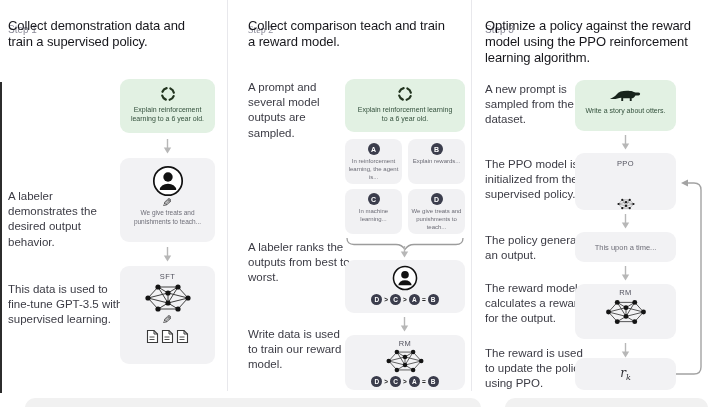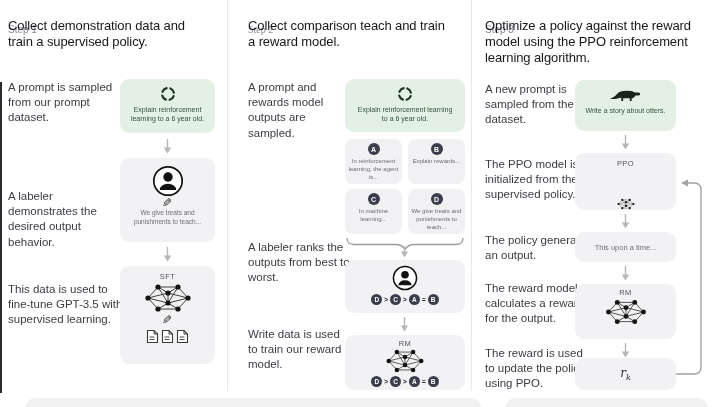--- a/index.html
+++ b/index.html
@@ -37,21 +37,20 @@
 
   <div class="abs vline" style="left:227px;"></div>
   <div class="abs vline" style="left:471px;"></div>
   <div class="abs edge" style="left:0;top:82px;height:311px;"></div>
   <div class="abs strip" style="left:25px;width:456px;"></div>
   <div class="abs strip" style="left:505px;width:203px;"></div>
 
   <div class="abs step-label" style="left:8px;top:4px;">Step 1</div>
   <div class="abs title" style="left:8px;top:18px;width:195px;">Collect demonstration data and train a supervised policy.</div>
 
-  <div class="abs cap" style="left:8px;top:80px;width:112px;">A prompt is sampled from our prompt dataset.</div>
   <div class="abs gbox" style="left:120px;top:79px;width:95px;height:54px;">
     <svg width="16" height="16" style="margin-top:7px;">
       <circle cx="8" cy="8" r="6" fill="none" stroke="#22341f" stroke-width="2.2" stroke-dasharray="5.5 3.8" stroke-linecap="round" transform="rotate(20 8 8)"></circle>
     </svg>
     <div class="gtxt" style="width:86px;">Explain reinforcement learning to a 6 year old.</div>
   </div>
 
   <svg class="abs" width="9" height="15" style="left:163px;top:139px;">
     <line x1="4.5" y1="0" x2="4.5" y2="9.5" stroke="#b7b7b7" stroke-width="1.4"></line>
       <path d="M0.8 8.5 L4.5 14.5 L8.2 8.5 Z" fill="#b7b7b7"></path>
@@ -123,21 +122,21 @@
           <path d="M1.5 1.5 h6.5 l3.5 3.5 v8.5 h-10 z" fill="#fff" stroke="#3a3a3a" stroke-width="1.1"></path>
           <path d="M8 1.5 v3.5 h3.5" fill="none" stroke="#3a3a3a" stroke-width="1"></path>
           <path d="M3.5 8 h5 M3.5 10.5 h5" stroke="#3a3a3a" stroke-width="0.9"></path>
         </svg>
     </div>
   </div>
 
   <div class="abs step-label" style="left:248px;top:4px;font-family:Liberation Serif, serif;">Step 2</div>
   <div class="abs title" style="left:248px;top:18px;width:200px;">Collect comparison teach and train a reward model.</div>
 
-  <div class="abs cap" style="left:248px;top:80px;width:90px;">A prompt and rewards model outputs are sampled.</div>
+  <div class="abs cap" style="left:248px;top:80px;width:90px;">A prompt and several model outputs are sampled.</div>
   <div class="abs gbox" style="left:345px;top:79px;width:120px;height:53px;">
     <svg width="16" height="16" style="margin-top:7px;">
       <circle cx="8" cy="8" r="6" fill="none" stroke="#22341f" stroke-width="2.2" stroke-dasharray="5.5 3.8" stroke-linecap="round" transform="rotate(20 8 8)"></circle>
     </svg>
     <div class="gtxt" style="width:100px;">Explain reinforcement learning to a 6 year old.</div>
   </div>
 
   <div class="abs obox" style="left:345px;top:139px;width:57px;height:45px;">
     <div class="lc" style="margin-top:4px;">A</div>
     <div class="otxt">In reinforcement learning, the agent is...</div>

